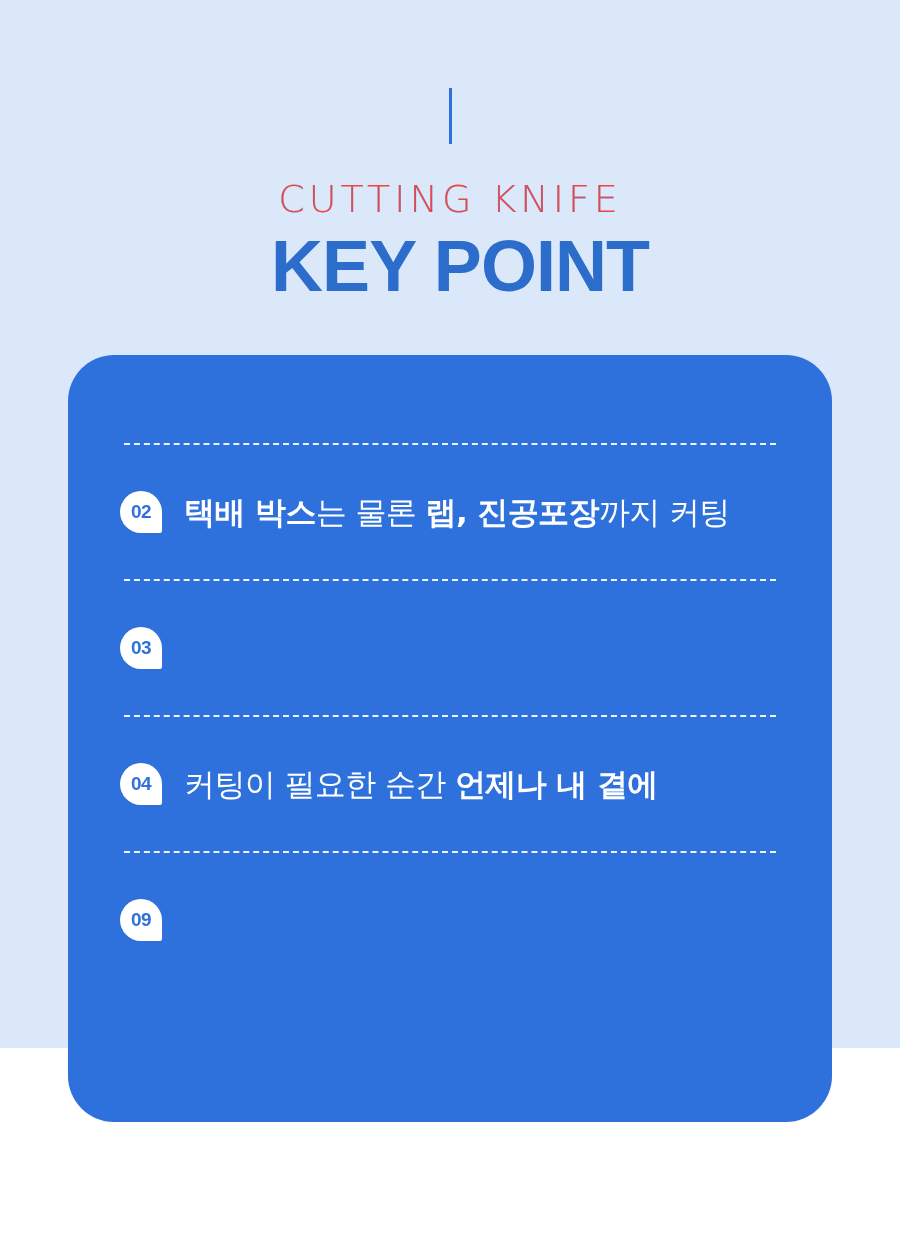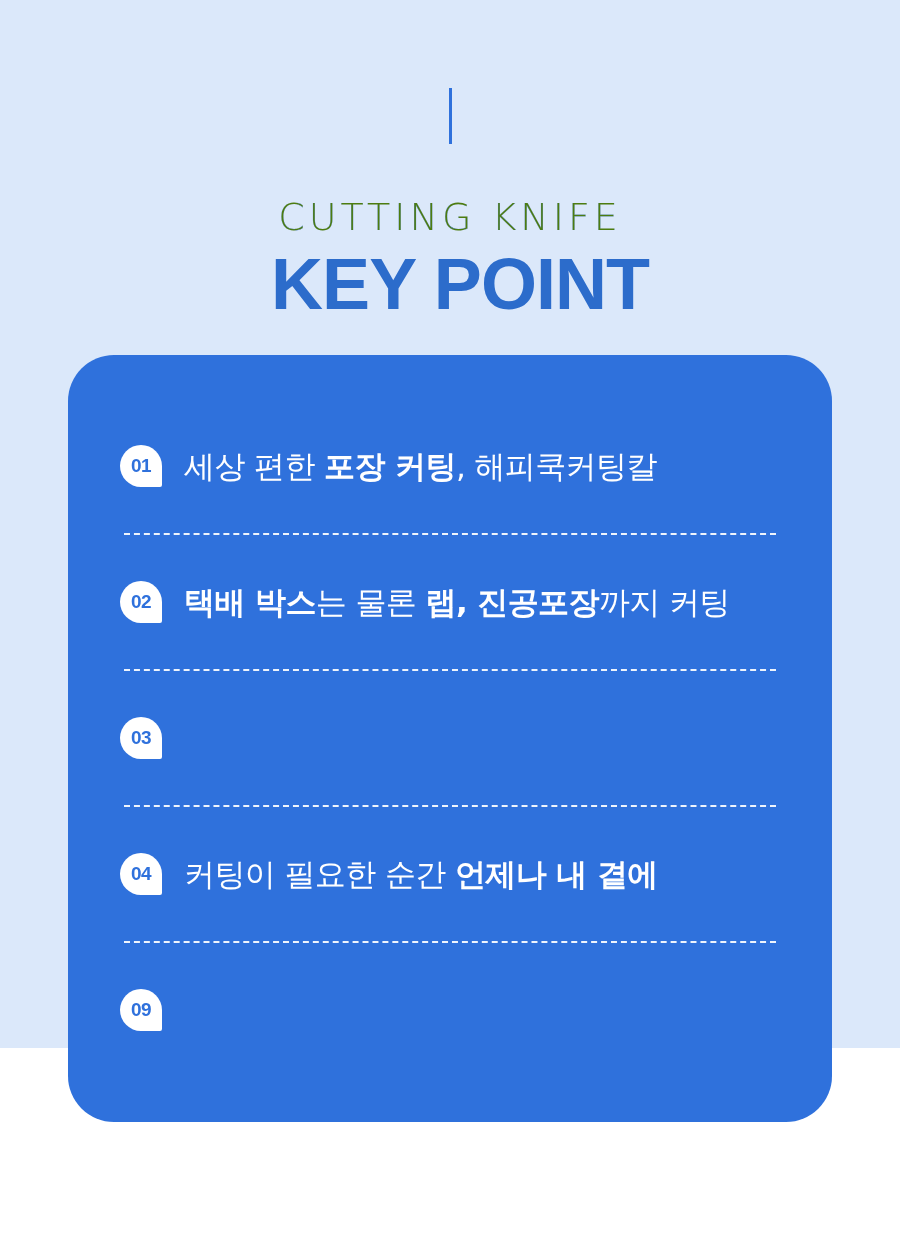--- a/index.html
+++ b/index.html
@@ -46,25 +46,25 @@
     width: 900px;
     text-align: center;
   }
   .rule {
     width: 3px;
     height: 56px;
     background: #2f71dc;
     margin: 88px auto 0 auto;
   }
   .eyebrow {
-    margin-top: 51px;
+    margin-top: 33px;
     font-size: 38px;
     line-height: 44px;
     letter-spacing: 4px;
-    color: #4d7c0f;
+    color: #ef4444;
     font-weight: 300;
     -webkit-text-stroke: 0.2px #4a7fd0;
     font-family: "DejaVu Sans", "Liberation Sans", sans-serif;
   }
   .title {
     margin-top: 4px;
     font-size: 72px;
     line-height: 82px;
     letter-spacing: -1px;
     color: #2c6ccb;
@@ -139,24 +139,20 @@
   <div class="bg-bottom"></div>
 
   <div class="header">
     <div class="rule"></div>
     <div class="eyebrow">CUTTING KNIFE</div>
     <div class="title">KEY POINT</div>
   </div>
 
   <div class="card">
     <ul class="points" id="points-list">
-        <li class="point">
-          <span class="badge">01</span>
-          <span class="ptext"><span>세상 편한 </span><b>포장 커팅</b><span>, 해피쿡커팅칼</span></span>
-        </li>
         <li class="divider"></li>
         <li class="point">
           <span class="badge">02</span>
           <span class="ptext"><b>택배 박스</b><span>는 물론 </span><b>랩, 진공포장</b><span>까지 커팅</span></span>
         </li>
         <li class="divider"></li>
         <li class="point">
           <span class="badge">03</span>
         </li>
         <li class="divider"></li>

